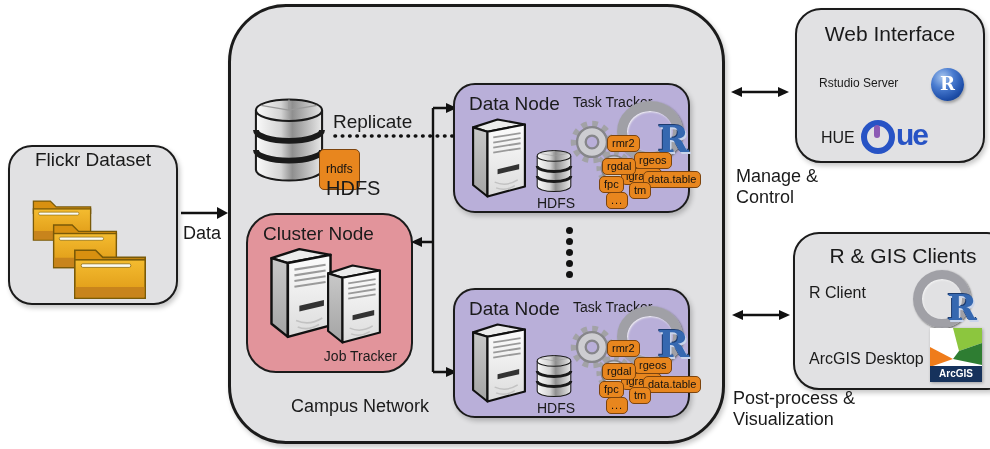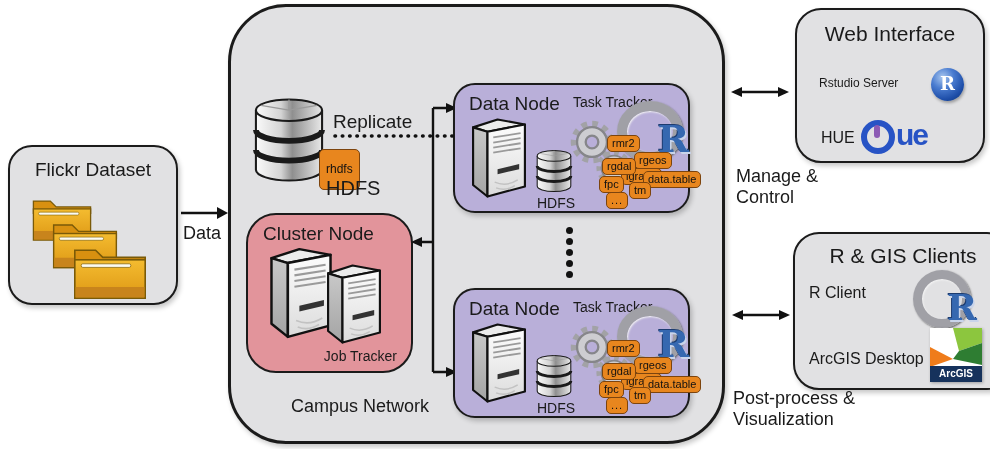--- a/index.html
+++ b/index.html
@@ -7,21 +7,21 @@
     position:relative;width:990px;height:449px;background:#ffffff;overflow:hidden;
     font-family:"Liberation Sans",sans-serif;color:#1a1a1a;
   }
   .panel{
     position:absolute;background:#e1e1e3;border:2.5px solid #1b1b1b;
     box-shadow:2px 3px 5px rgba(0,0,0,.22);box-sizing:border-box;
   }
   .panel-title{position:absolute;left:0;right:0;text-align:center;}
   
   .flickr{left:8px;top:145px;width:170px;height:160px;border-radius:24px;}
-  .flickr .panel-title{top:12px;font-size:19px;}
+  .flickr .panel-title{top:2px;font-size:19px;}
   .folder{position:absolute;}
   .f1{left:19px;top:45px;width:66px;height:52px;}
   .f2{left:39px;top:68px;width:72px;height:57px;}
   .f3{left:58px;top:92px;width:84px;height:64px;}
   
   .arrow-svg{position:absolute;overflow:visible;}
   .flow-label{position:absolute;font-size:18px;line-height:21px;}
   .lbl-load{left:183px;top:223px;}
   .lbl-manage{left:736px;top:166px;}
   .lbl-post{left:733px;top:388px;}

